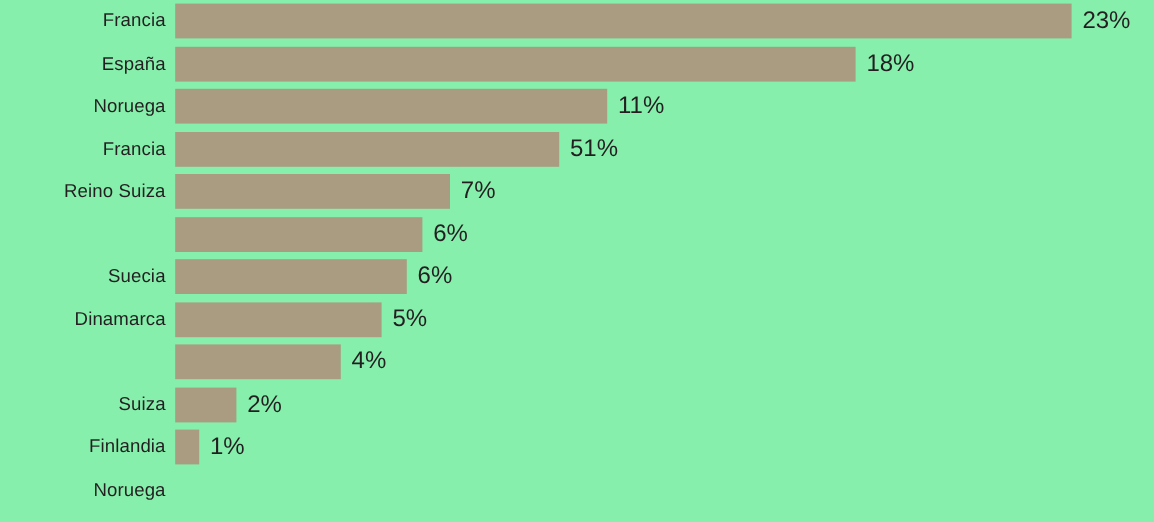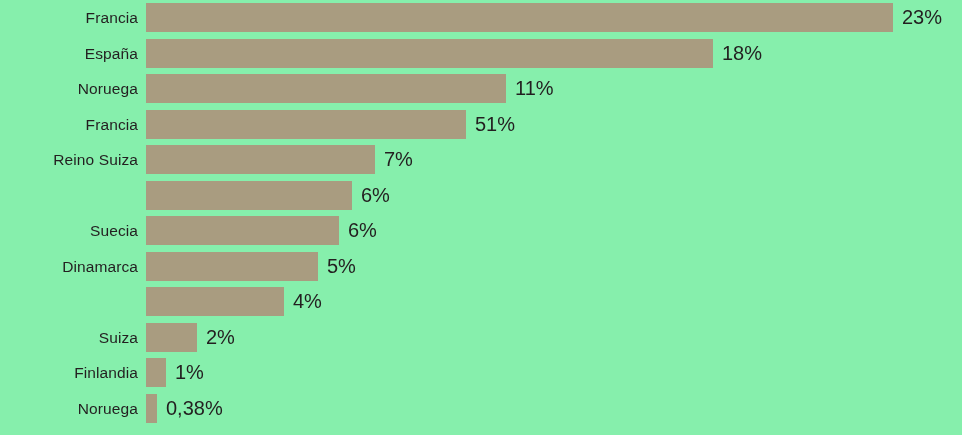--- a/index.html
+++ b/index.html
@@ -134,19 +134,15 @@
       </div>
       <div class="bar-row" style="top: 358px;">
         <div class="cat-label">Finlandia</div>
         <div class="bar-wrap" style="left: 146px;">
           <div class="bar" style="width: 20px; background: rgb(169, 156, 128);"></div>
           <div class="val-label">1%</div>
         </div>
       </div>
       <div class="bar-row" style="top: 393.5px;">
         <div class="cat-label">Noruega</div>
-        <div class="bar-wrap" style="left: 146px;">
-          <div class="bar" style="width: 11px; background: rgb(169, 156, 128);"></div>
-          <div class="val-label">0,38%</div>
-        </div>
       </div>
     </div>
 </div>
 
 </body></html>

